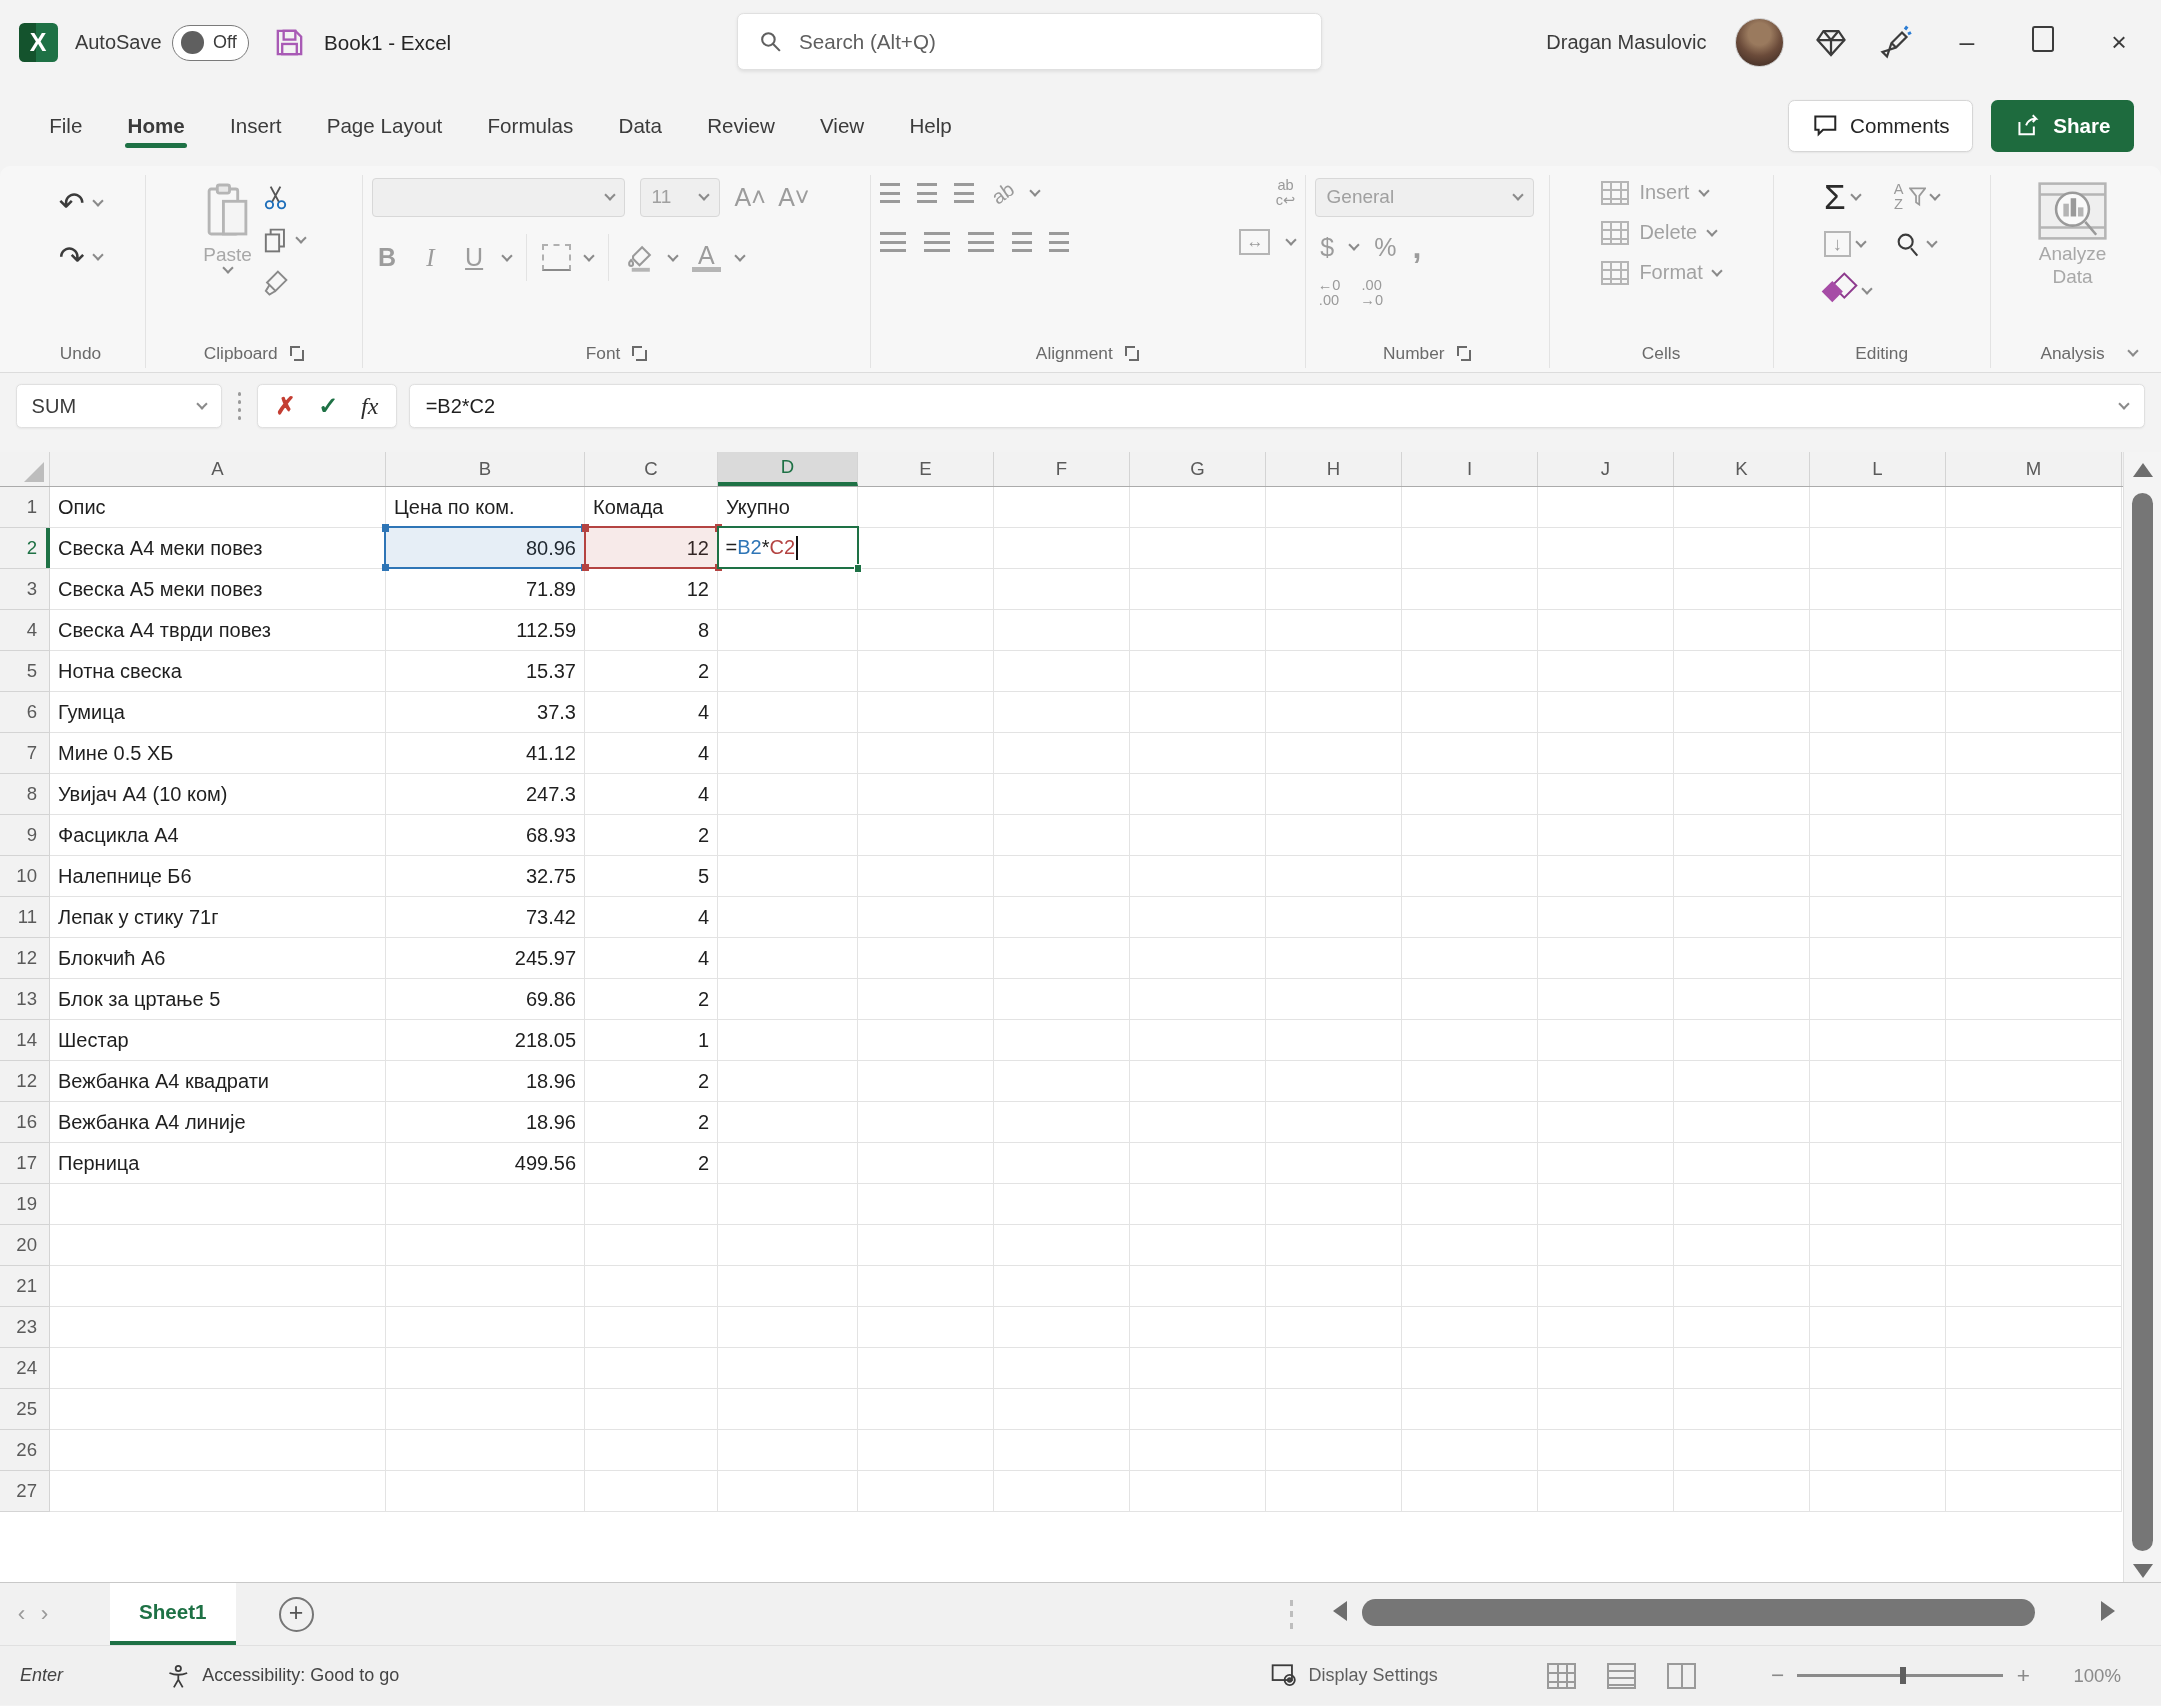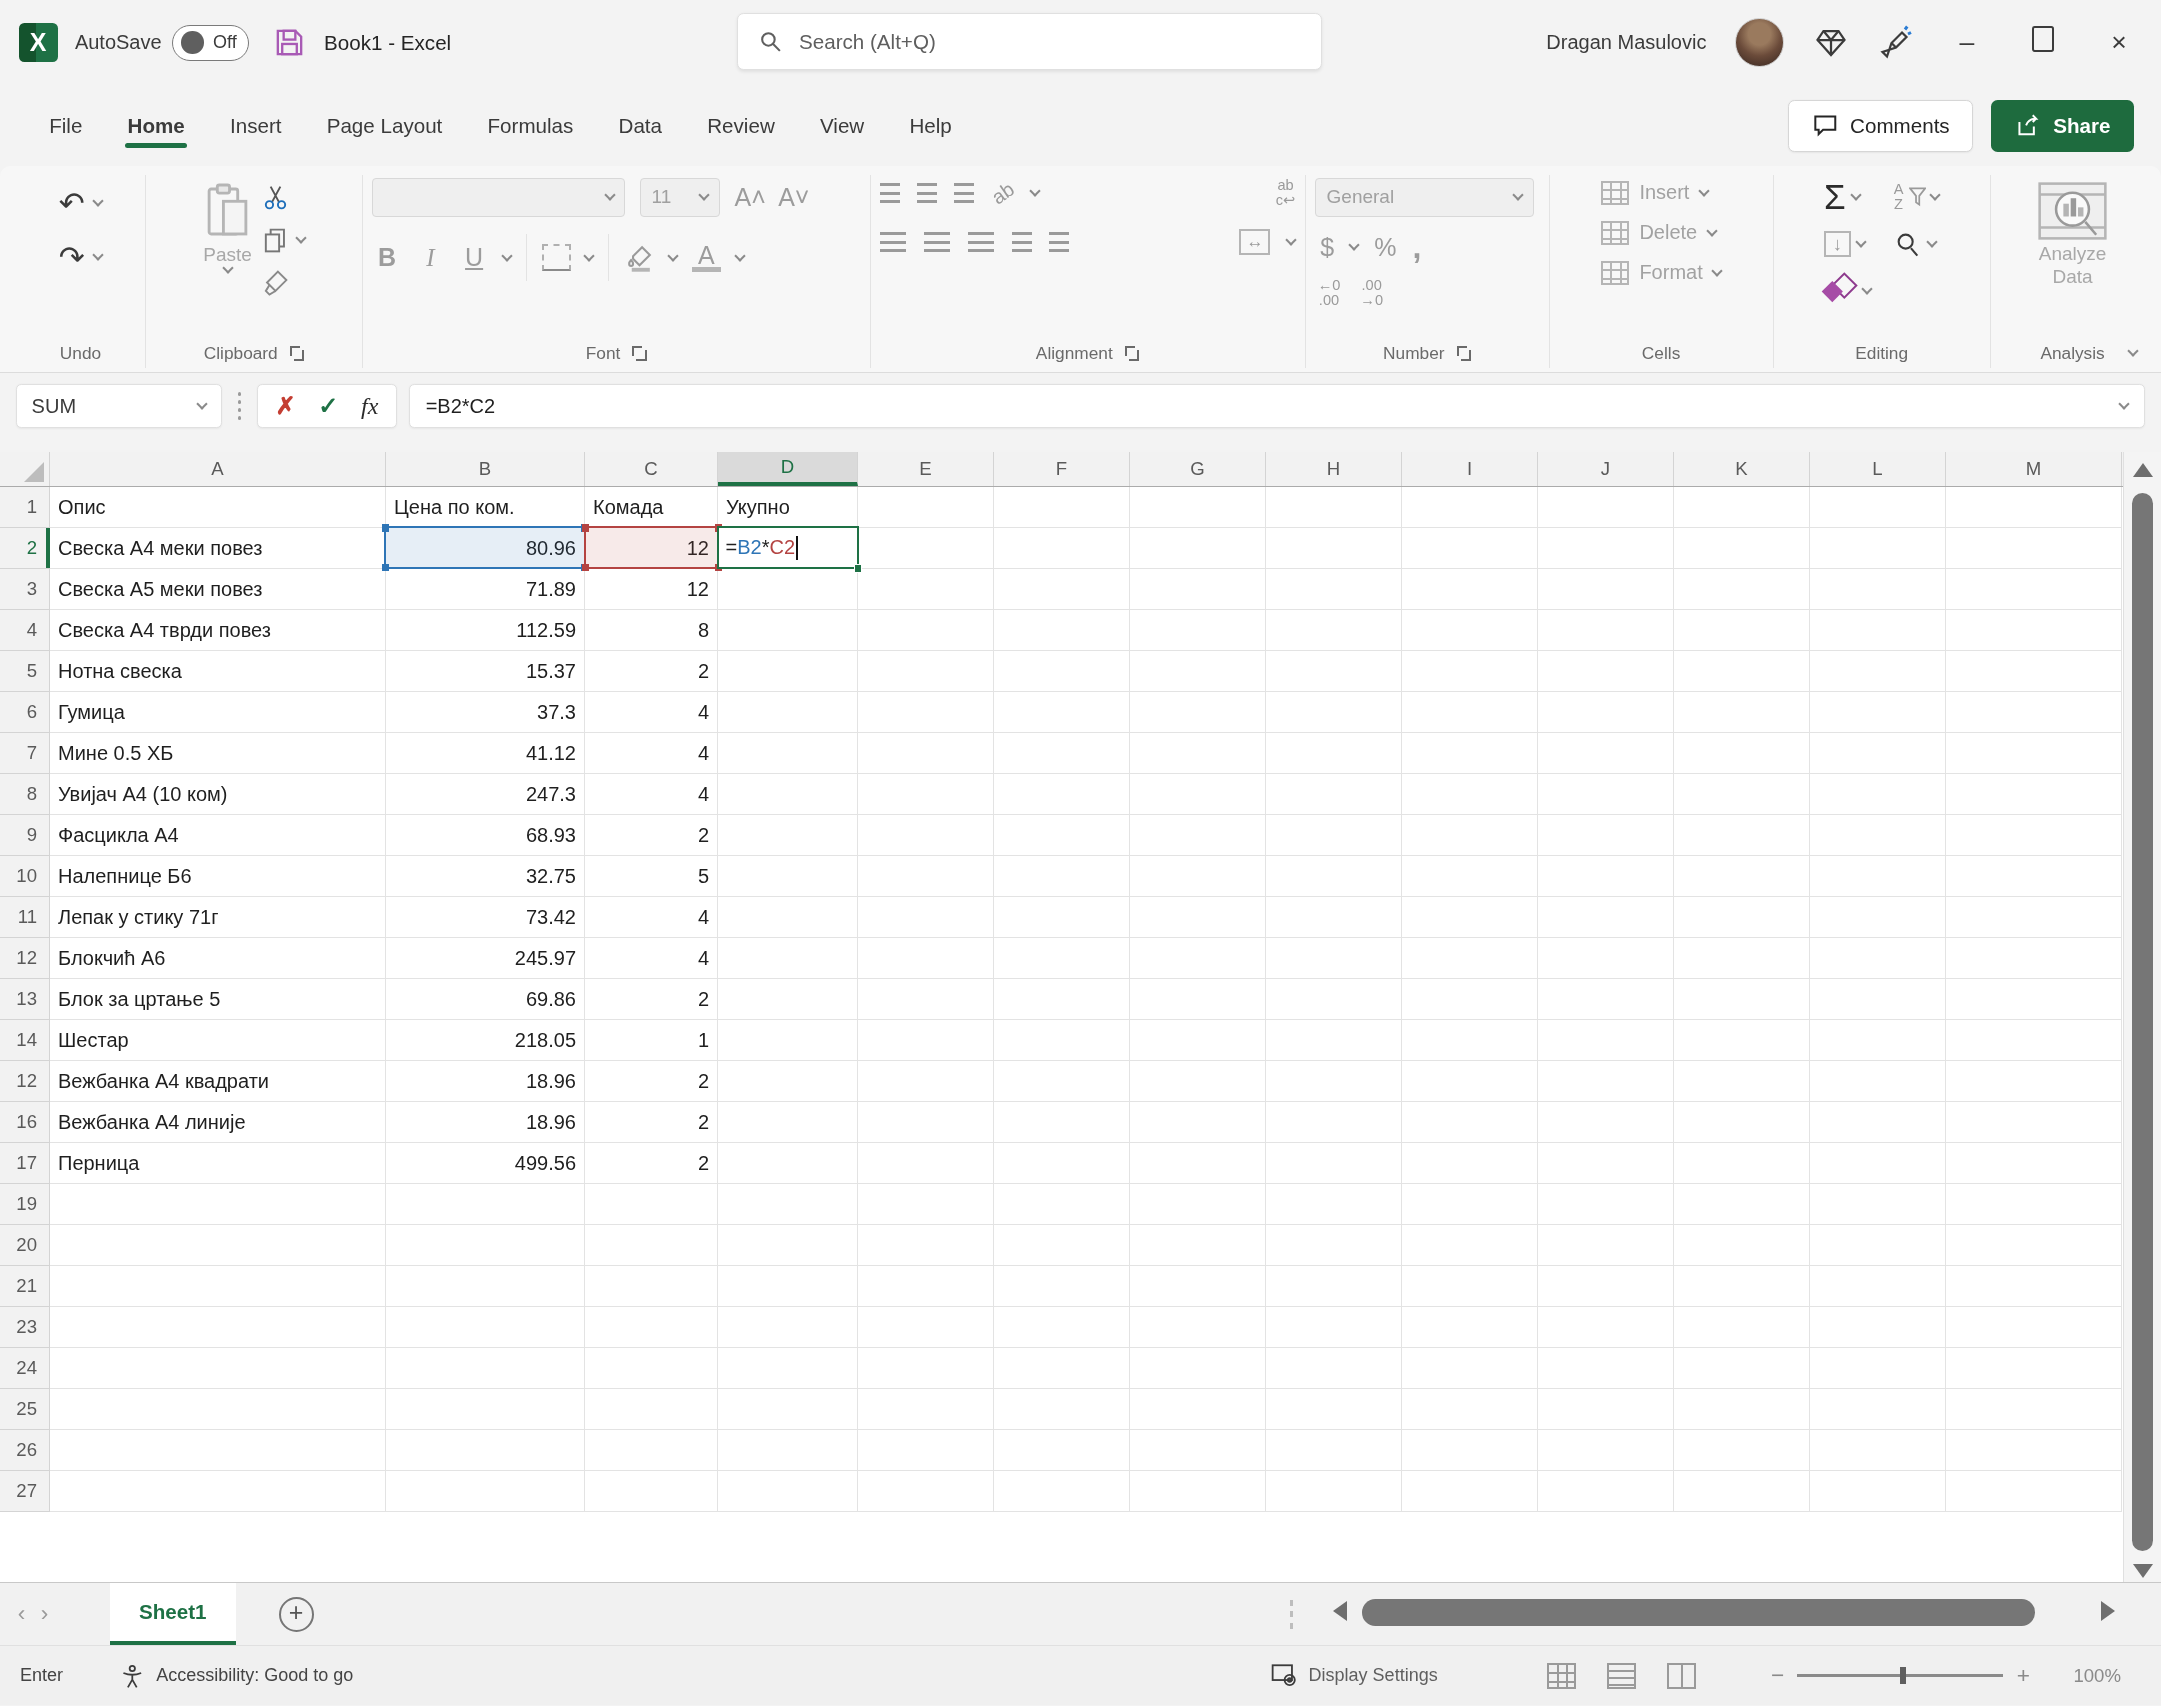--- a/index.html
+++ b/index.html
@@ -130,21 +130,21 @@
             font-size:25px;color:#555;margin-left:43px;padding-bottom:2.7px;}
   .hs-handle{position:absolute;left:1290px;display:flex;flex-direction:column;gap:5.3px;}
   .hs-handle i{width:3.3px;height:6px;background:#bdbdbd;}
   .hs-left{position:absolute;left:1333px;top:17.3px;width:0;height:0;border-top:10.6px solid transparent;border-bottom:10.6px solid transparent;border-right:14.6px solid #6e6e6e;}
   .hs-right{position:absolute;left:2101px;top:17.3px;width:0;height:0;border-top:10.6px solid transparent;border-bottom:10.6px solid transparent;border-left:14.6px solid #6e6e6e;}
   .hs-thumb{position:absolute;left:1362px;top:16px;width:673px;height:26.6px;background:#767676;border-radius:13.3px;}
 
   
   .statusbar{height:60px;background:#F0F0F0;border-top:0.7px solid #e0e0e0;display:flex;align-items:center;
              font-size:18px;color:#444;padding:0 20px;position:relative;flex:0 0 auto;}
-  .sb-mode{margin-right:56px;}
+  .sb-mode{margin-right:102px;font-style:italic;}
   .sb-acc{display:flex;align-items:center;gap:10.6px;}
   .sb-right{position:absolute;left:1270px;right:0;display:flex;align-items:center;gap:31px;color:#5f5f5f;}
   .viewico{width:29px;height:26.6px;border:2px solid #9a9a9a;
     background:linear-gradient(to right,transparent 0 8px,#9a9a9a 8px 10px,transparent 10px 17.3px,#9a9a9a 17.3px 19px,transparent 19px),
                linear-gradient(to bottom,transparent 0 6.6px,#9a9a9a 6.6px 8.6px,transparent 8.6px 16px,#9a9a9a 16px 18px,transparent 18px);}
   .viewico.pl{background:linear-gradient(to bottom,transparent 0 5.3px,#9a9a9a 5.3px 7.3px,transparent 7.3px 12px,#9a9a9a 12px 14px,transparent 14px 18.6px,#9a9a9a 18.6px 20.6px,transparent 20.6px);}
   .viewico.pb{background:linear-gradient(to right,transparent 0 12px,#9a9a9a 12px 14px,transparent 14px);}
   .zoomline{display:flex;align-items:center;gap:13.3px;color:#8a8a8a;}
   .ztrack{width:206px;height:2.7px;background:#8a8a8a;position:relative;}
   .zhandle{position:absolute;left:50%;top:-7.3px;width:5.3px;height:17.3px;background:#5f5f5f;}

